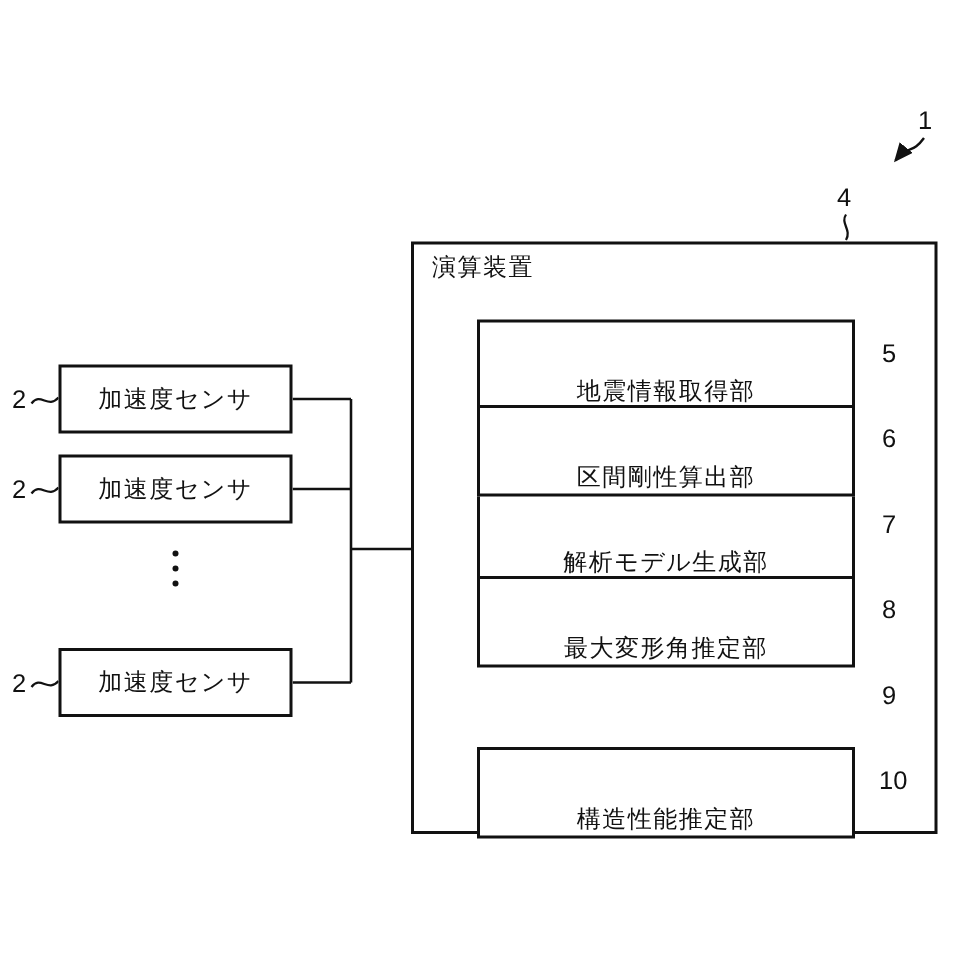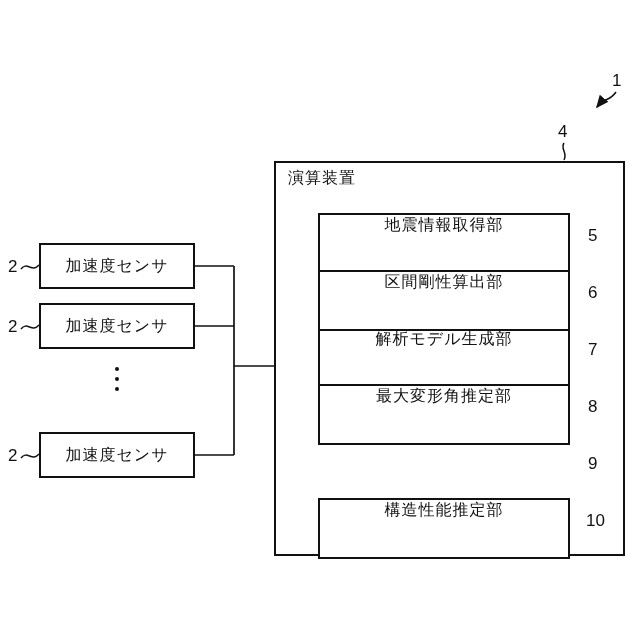--- a/index.html
+++ b/index.html
@@ -33,21 +33,21 @@
     white-space: nowrap;
   }
   .unit-box {
     position: absolute;
     left: 318px;
     width: 252px; height: 61px;
     border: 2px solid #111111;
     background: #ffffff;
     box-sizing: border-box;
     display: flex;
-    align-items: flex-start;
+    align-items: flex-end;
     justify-content: center;
   }
   .unit-label {
     font-size: 16px;
     letter-spacing: 1px;
     white-space: nowrap;
   }
   .sensor-box {
     position: absolute;
     left: 39px;

